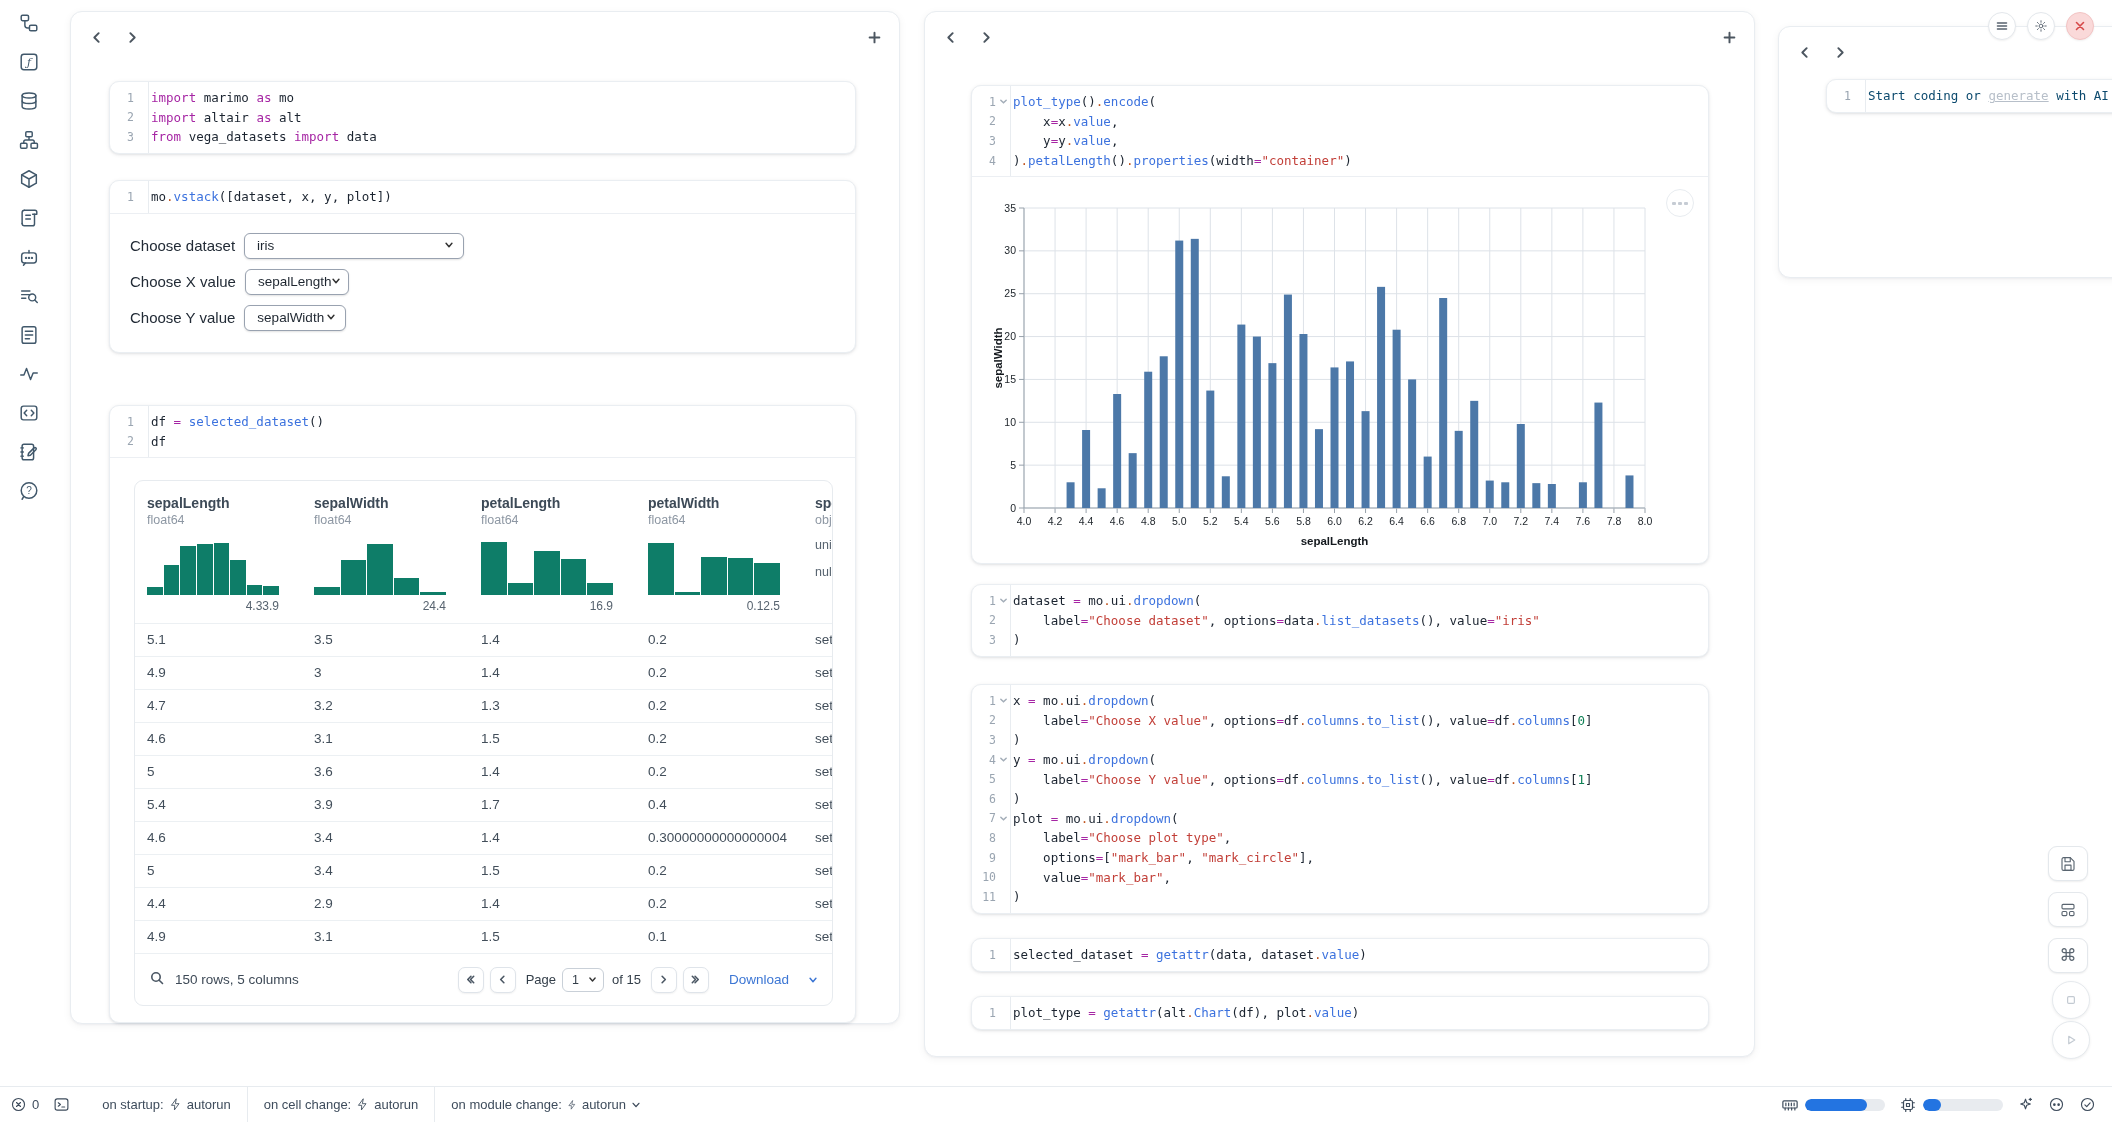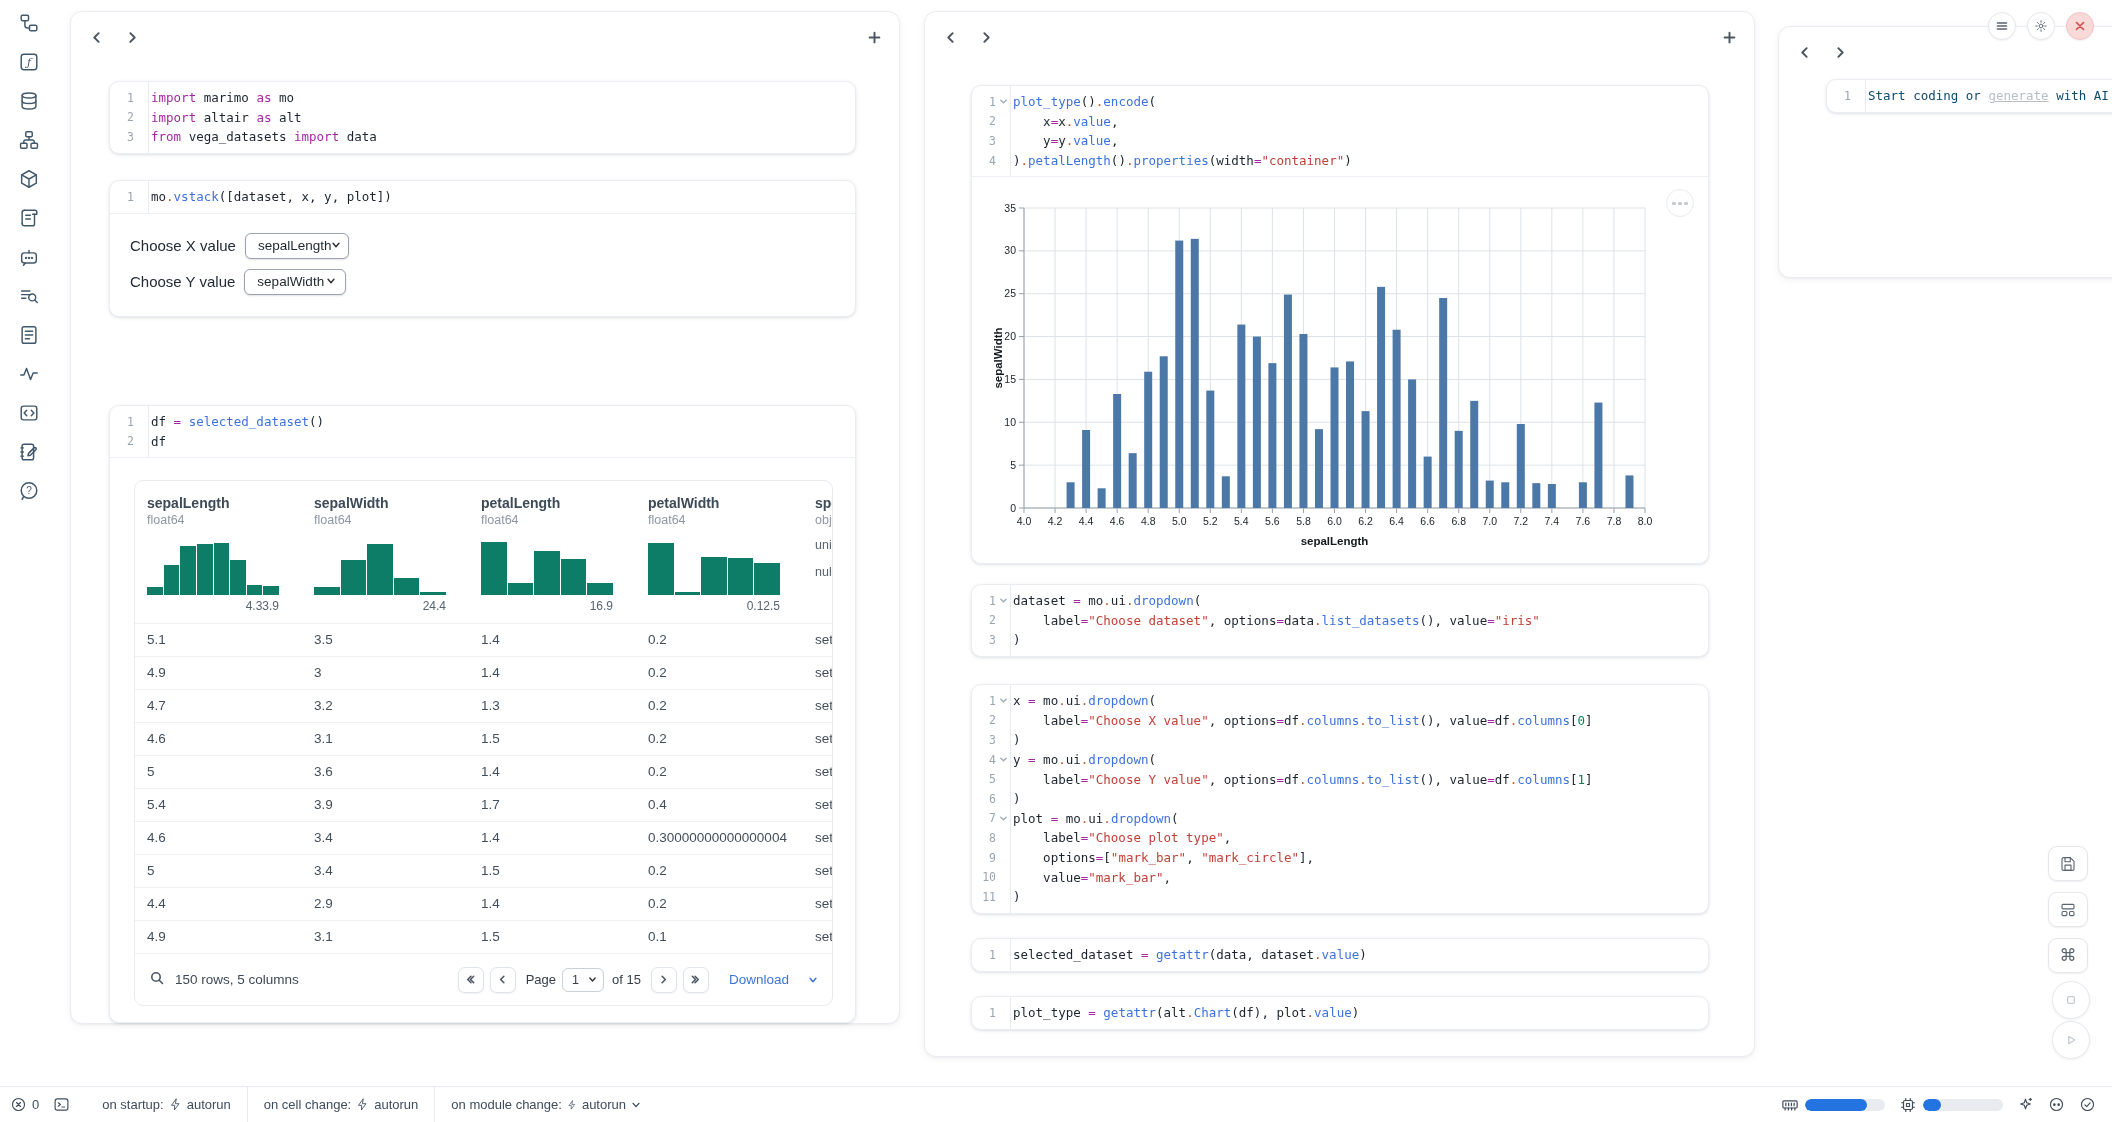--- a/index.html
+++ b/index.html
@@ -278,20 +278,29 @@
     <div class="cell" id="cL2">
       <div class="code">
           <div class="cl">
             <span class="ln">1</span>
             <span class="fold"></span>
             <span class="lc"><span class="tk-pl">mo</span><span class="tk-dot">.</span><span class="tk-fn">vstack</span><span class="tk-pl">([dataset, x, y, plot])</span></span>
           </div>
         </div>
       <div class="output">
         <div class="widgets">
+            <div class="wrow">
+              <span class="wlabel">Choose dataset</span>
+              <div class="wselect w0">
+                <span>iris</span>
+                <span><svg viewBox="0 0 12 12">
+                    <polyline points="2.5,4 6,8 9.5,4" fill="none"></polyline>
+                  </svg></span>
+              </div>
+            </div>
             <div class="wrow">
               <span class="wlabel">Choose X value</span>
               <div class="wselect w1">
                 <span>sepalLength</span>
                 <span><svg viewBox="0 0 12 12">
                     <polyline points="2.5,4 6,8 9.5,4" fill="none"></polyline>
                   </svg></span>
               </div>
             </div>
             <div class="wrow">

